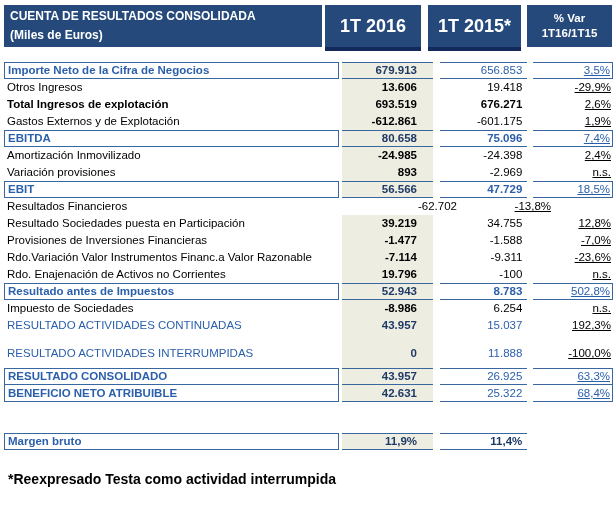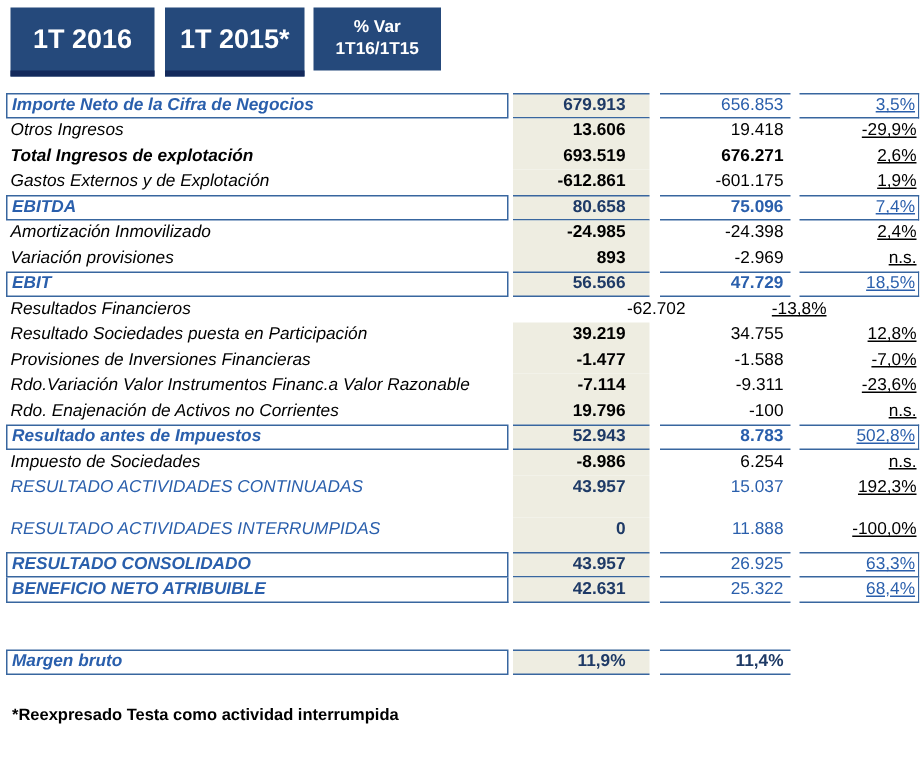--- a/index.html
+++ b/index.html
@@ -27,21 +27,21 @@
   .hlabel{width:318px;padding-left:6px;font-size:12px;line-height:19px;}
   .hcol{font-size:18px;text-align:center;align-items:center;line-height:15px;}
   .h16{width:96px;margin-left:3px;border-bottom:4px solid var(--navy-underline);height:46px;}
   .h15{width:93px;margin-left:7px;border-bottom:4px solid var(--navy-underline);height:46px;}
   .hvar{width:85px;margin-left:6px;font-size:11.5px;}
   .hspacer{height:11px;}
 
   
   .row{display:flex;height:17px;align-items:center;line-height:15px;font-size:11.5px;}
   .cell{height:100%;display:flex;align-items:center;}
-  .lbl{width:358px;padding-left:3px;white-space:nowrap;overflow:hidden;font-style:italic;}
+  .lbl{width:358px;padding-left:3px;white-space:nowrap;overflow:hidden;}
   .v16{width:96px;margin-left:3px;background:var(--beige);justify-content:flex-end;padding-right:16px;font-weight:bold;}
   .v15{width:93px;margin-left:7px;justify-content:flex-end;padding-right:5px;}
   .var{width:85px;margin-left:6px;justify-content:flex-end;padding-right:2px;text-decoration:underline;}
 
   
   .row.bt .cell{border-top:1px solid var(--border);}
   .row.bb .cell{border-bottom:1px solid var(--border);}
   .row.boxl .lbl{border-left:1px solid var(--border);border-right:1px solid var(--border);}
   .row.varbox .var{border-right:1px solid var(--border);}
   .row.novar .var{border:0 !important;}
@@ -55,29 +55,33 @@
   .row.v15bold .v15{font-weight:bold;}
   .row.varblue .var{color:var(--blue);}
   .row.margen .v15,.row.margen .v16{color:var(--navy-val);font-weight:bold;}
 
   
   .row.gapA{height:11px;}
   .row.gapB{height:6px;}
   .row.gapA .cell,.row.gapB .cell{border:0;}
 
   .sp-white{height:31px;}
-  .footnote{margin-top:21px;padding-left:4px;font-size:11px;font-weight:bold;color:#000;}
+  .footnote{margin-top:21px;padding-left:4px;font-size:14px;font-weight:bold;color:#000;}
 </style>
 </head>
 <body>
 
 <div class="wrap">
   <div class="table">
 
     <div class="hrow">
+      <div class="hblock hlabel">
+        <div>CUENTA DE RESULTADOS CONSOLIDADA</div>
+        <div>(Miles de Euros)</div>
+      </div>
       <div class="hblock hcol h16">1T 2016</div>
       <div class="hblock hcol h15">1T 2015*</div>
       <div class="hblock hcol hvar">
         <div>% Var</div>
         <div>1T16/1T15</div>
       </div>
     </div>
     <div class="hspacer"></div>
 
     <div class="row blue boxl bt bb varbox v15blue varblue">

